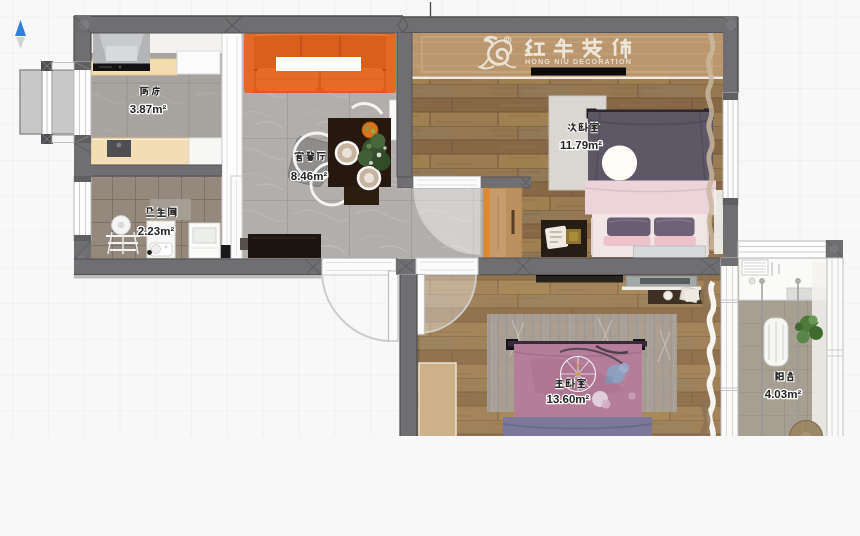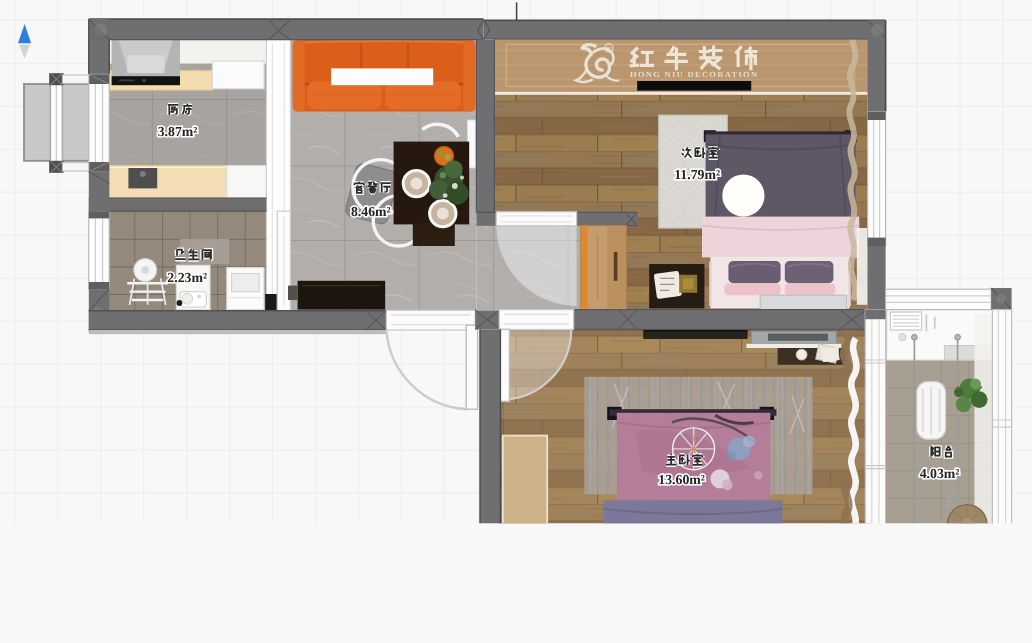--- a/index.html
+++ b/index.html
@@ -1,16 +1,16 @@
 <!DOCTYPE html>
 <html><head>
 <meta charset="utf-8">
 <style>
 html,body{margin:0;padding:0;background:#f8f8f8;font-family:"Liberation Sans",sans-serif;}
-#stage{position:relative;width:860px;height:436px;overflow:hidden;font-family:Liberation Serif, serif;}
+#stage{position:relative;width:860px;height:436px;overflow:hidden;}
 </style>
 </head>
 <body>
 <div id="stage">
 <svg width="860" height="536" viewBox="0 0 860 536" xmlns="http://www.w3.org/2000/svg">
 <defs>
 <pattern id="grid" width="35.8" height="35.8" patternUnits="userSpaceOnUse" x="12" y="16.6">
   <rect width="35.8" height="35.8" fill="#f8f8f8"></rect>
   <path d="M0 0 H35.8 M0 0 V35.8" stroke="#eaeaea" stroke-width="1.2" fill="none"></path>
 </pattern>

